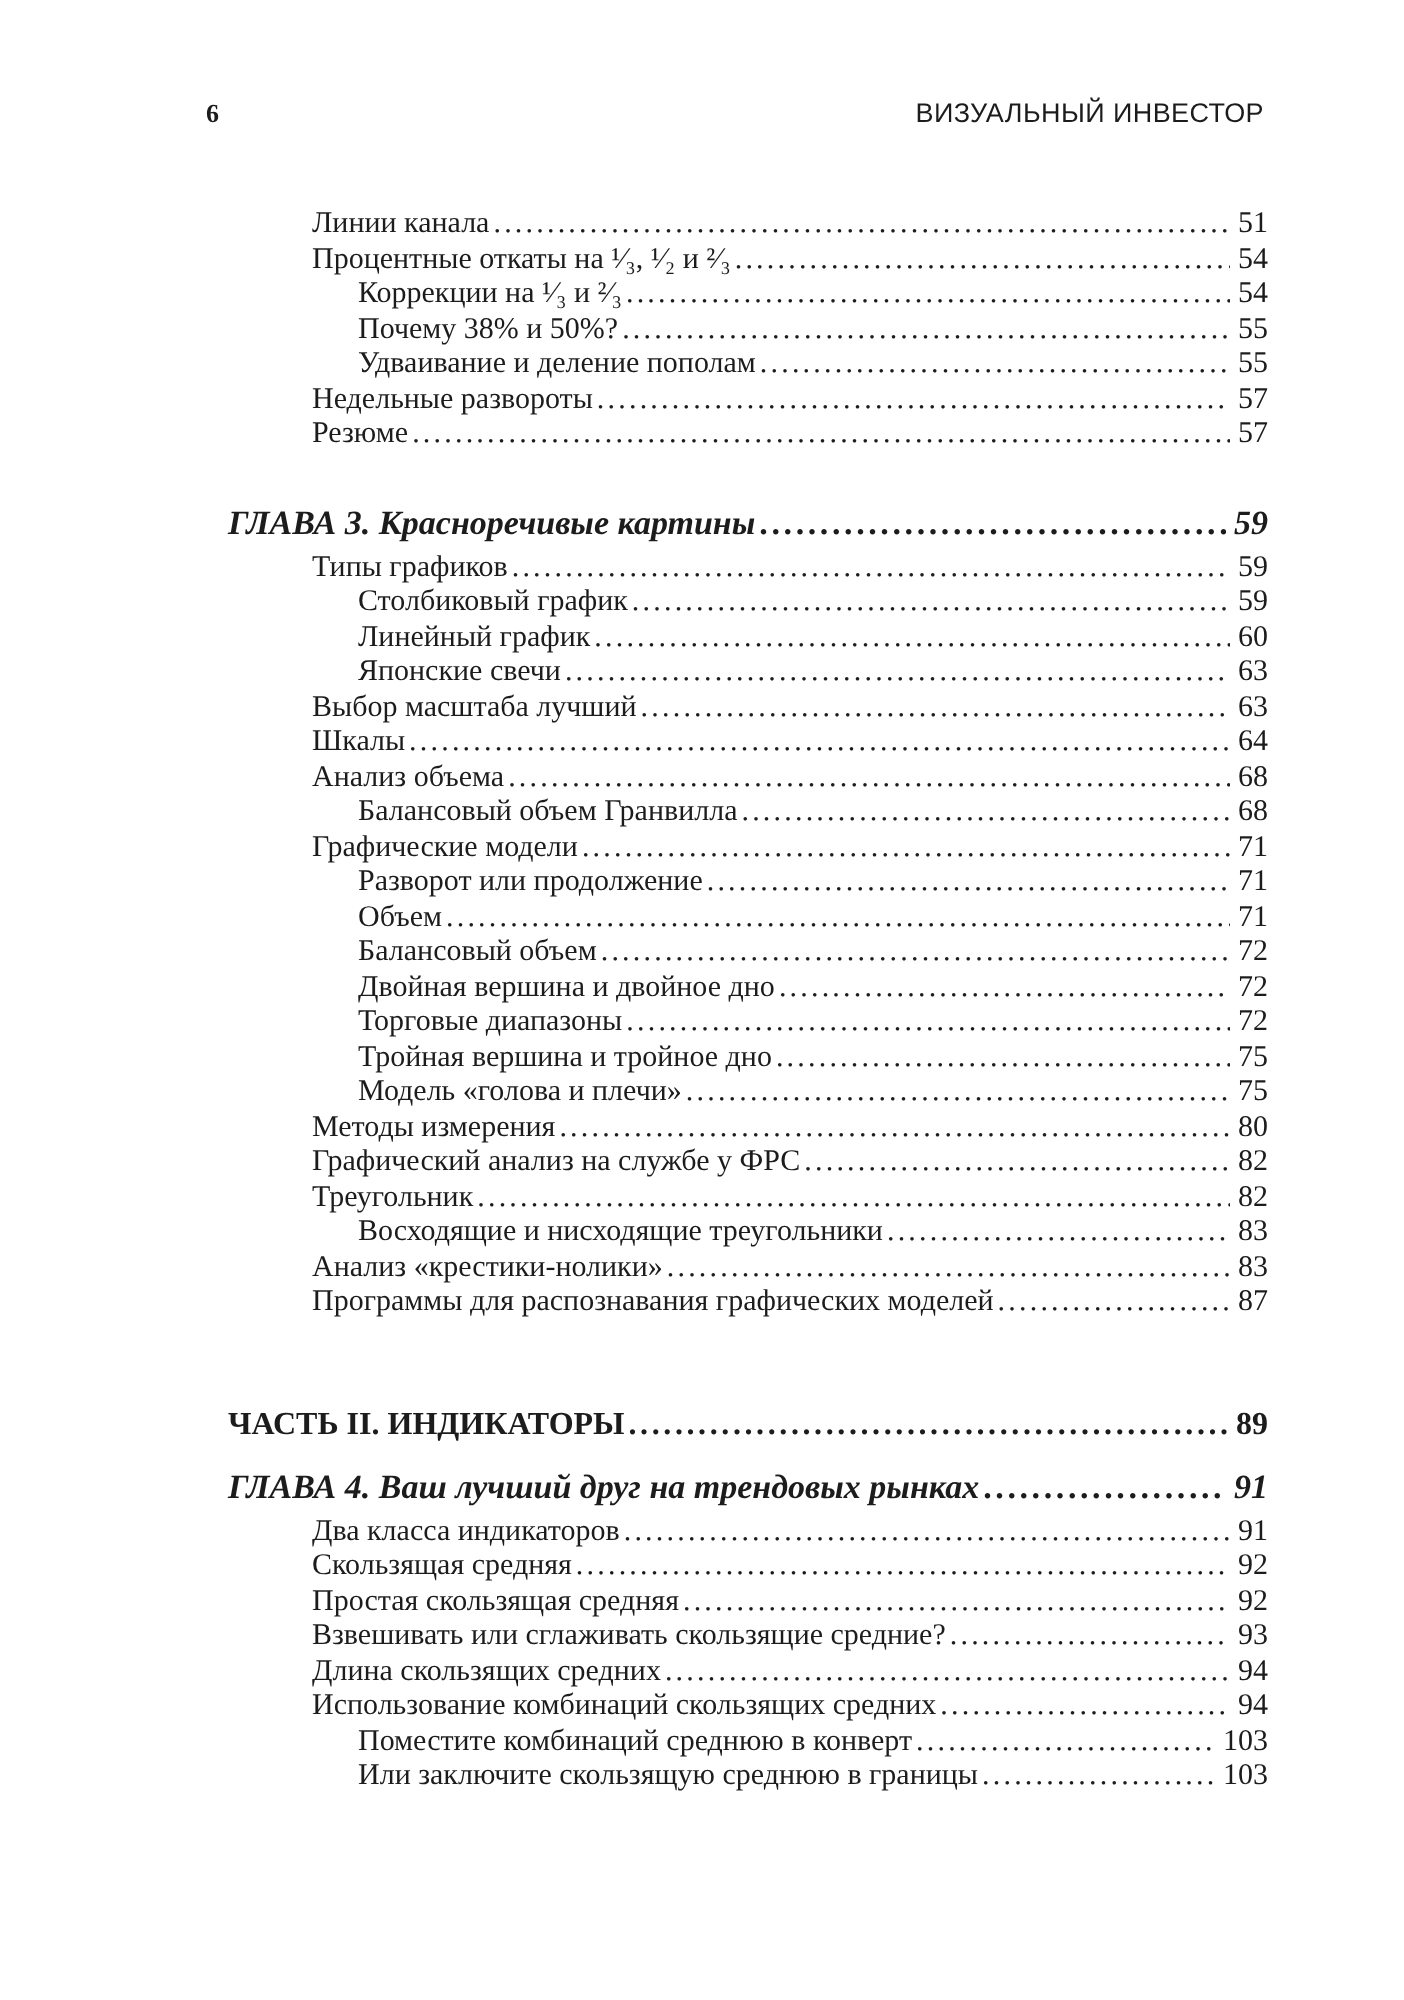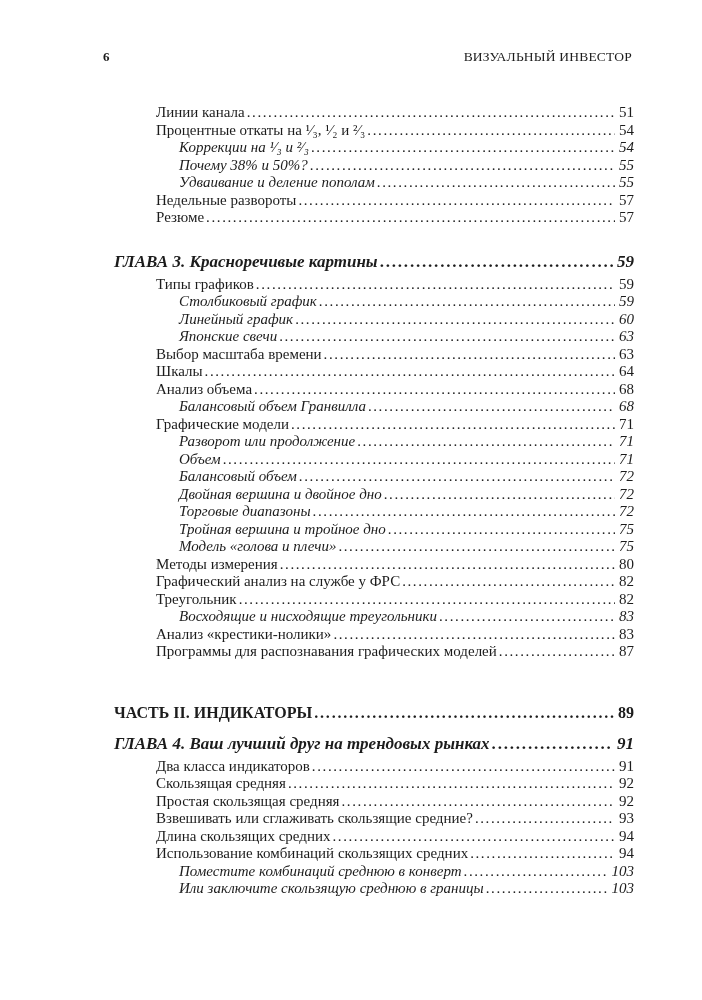--- a/index.html
+++ b/index.html
@@ -27,21 +27,21 @@
     justify-content: space-between;
     align-items: baseline;
   }
   .folio {
     font-family: "Liberation Serif", "DejaVu Serif", serif;
     font-weight: bold;
     font-size: 13px;
     line-height: 14px;
   }
   .running-title {
-    font-family: Liberation Serif, serif;
+    font-family: Liberation Sans, sans-serif;
     font-weight: 400;
     font-size: 13.5px;
     line-height: 14px;
     letter-spacing: 0.2px;
   }
 
   
   .toc {
     position: absolute;
     top: 104px;
@@ -72,21 +72,20 @@
   }
   .entry .pagenum {
     flex: 0 0 auto;
     white-space: nowrap;
     text-align: right;
   }
 
   .entry.section { padding-left: 42px; }
   .entry.subsection {
     padding-left: 65px;
-    font-style: italic;
     align-items: flex-end;
   }
   .entry.chapter {
     font-weight: bold;
     font-size: 17px;
     line-height: 20px;
     margin-top: 25px;
     margin-bottom: 4px;
     font-style: italic;
   }
@@ -166,21 +165,21 @@
         <span class="label">Линейный график</span>
         <span class="leader"></span>
         <span class="pagenum">60</span>
       </div>
       <div class="entry subsection">
         <span class="label">Японские свечи</span>
         <span class="leader"></span>
         <span class="pagenum">63</span>
       </div>
       <div class="entry section">
-        <span class="label">Выбор масштаба времени</span>
+        <span class="label">Выбор масштаба лучший</span>
         <span class="leader"></span>
         <span class="pagenum">63</span>
       </div>
       <div class="entry section">
         <span class="label">Шкалы</span>
         <span class="leader"></span>
         <span class="pagenum">64</span>
       </div>
       <div class="entry section">
         <span class="label">Анализ объема</span>

